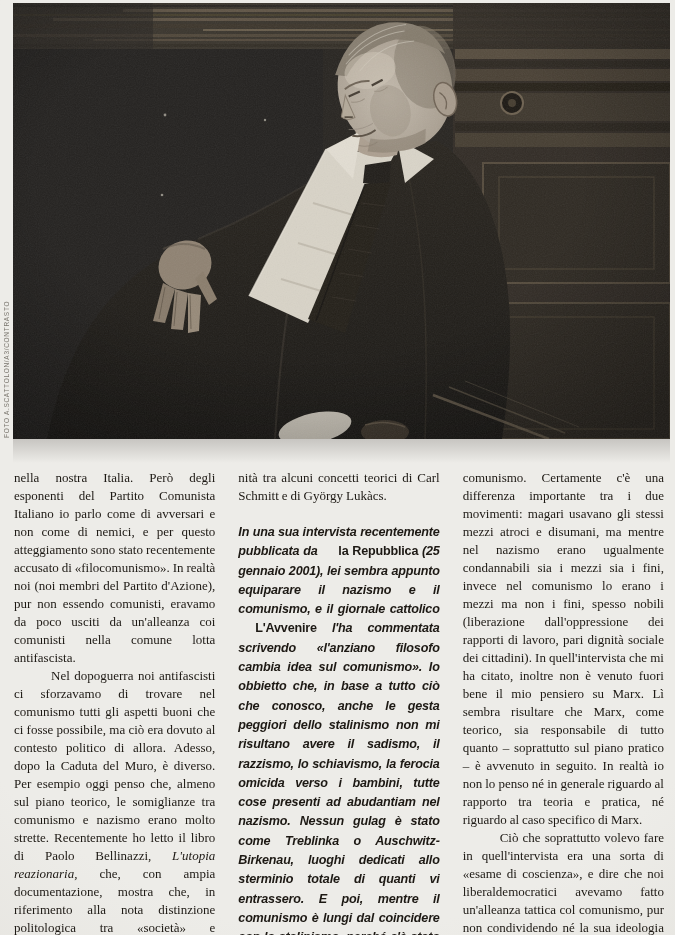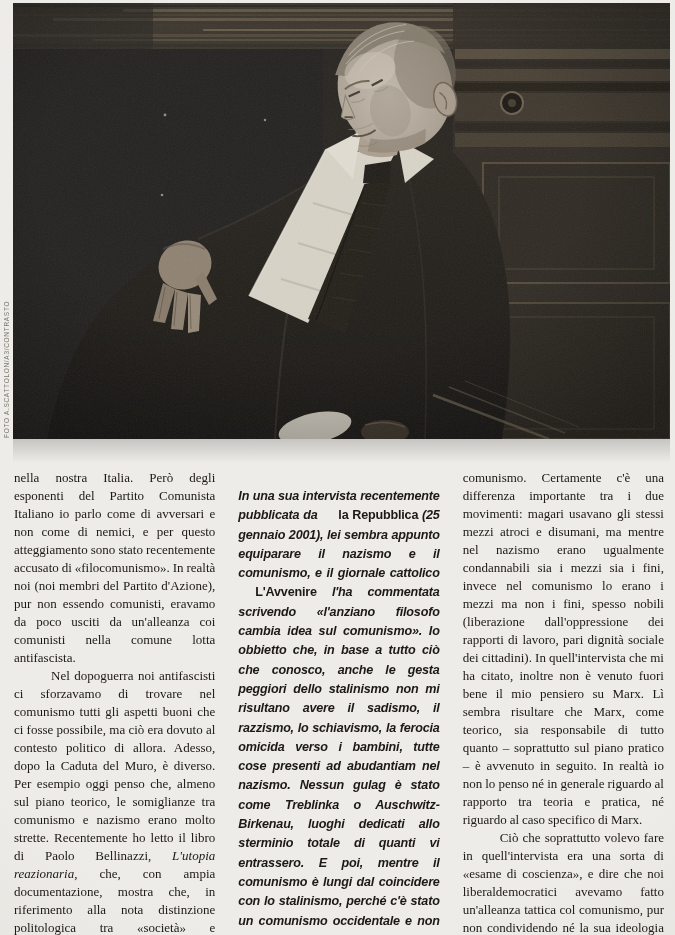--- a/index.html
+++ b/index.html
@@ -179,20 +179,21 @@
   <div class="photo-shadow"></div>
 
   <div class="credit">FOTO A.SCATTOLON/A3/CONTRASTO</div>
 
   <div class="columns" lang="it">
     <div class="col">
         <p class="para body"><span>nella nostra Italia. Però degli esponenti del Partito Comunista Italiano io parlo come di avversari e non come di nemici, e per questo atteggiamento sono stato recentemente accusato di «filocomunismo». In realtà noi (noi membri del Partito d'Azione), pur non essendo comunisti, eravamo da poco usciti da un'alleanza coi comunisti nella comune lotta antifascista.</span></p>
         <p class="para body indent"><span>Nel dopoguerra noi antifascisti ci sforzavamo di trovare nel comunismo tutti gli aspetti buoni che ci fosse possibile, ma ciò era dovuto al contesto politico di allora. Adesso, dopo la Caduta del Muro, è diverso. Per esempio oggi penso che, almeno sul piano teorico, le somiglianze tra comunismo e nazismo erano molto strette. Recentemente ho letto il libro di Paolo Bellinazzi, </span><span class="i">L'utopia reazionaria</span><span>, che, con ampia documentazione, mostra che, in riferimento alla nota distinzione politologica tra «società» e «comunità», sia il nazismo sia il comunismo fossero nel versante comunitarista e organicista. Mostra anche una chiara affi-</span></p>
       </div>
     <div class="col">
+        <p class="para body"><span>nità tra alcuni concetti teorici di Carl Schmitt e di György Lukàcs.</span></p>
         <p class="para question"><span>In una sua intervista recentemente pubblicata da </span><span class="qu">la Repubblica</span><span> (25 gennaio 2001), lei sembra appunto equiparare il nazismo e il comunismo, e il giornale cattolico </span><span class="qu">L'Avvenire</span><span> l'ha commentata scrivendo «l'anziano filosofo cambia idea sul comunismo». Io obbietto che, in base a tutto ciò che conosco, anche le gesta peggiori dello stalinismo non mi risultano avere il sadismo, il razzismo, lo schiavismo, la ferocia omicida verso i bambini, tutte cose presenti ad abudantiam nel nazismo. Nessun gulag è stato come Treblinka o Auschwitz-Birkenau, luoghi dedicati allo sterminio totale di quanti vi entrassero. E poi, mentre il comunismo è lungi dal coincidere con lo stalinismo, perché c'è stato un comunismo occidentale e non sovietico o cinese o cambogiano, il nazismo – invece – fu uno solo, quello occidentale hitleriano degli Anni Trenta e Quaranta.</span></p>
       </div>
     <div class="col">
         <p class="para body"><span>comunismo. Certamente c'è una differenza importante tra i due movimenti: magari usavano gli stessi mezzi atroci e disumani, ma mentre nel nazismo erano ugualmente condannabili sia i mezzi sia i fini, invece nel comunismo lo erano i mezzi ma non i fini, spesso nobili (liberazione dall'oppressione dei rapporti di lavoro, pari dignità sociale dei cittadini). In quell'intervista che mi ha citato, inoltre non è venuto fuori bene il mio pensiero su Marx. Lì sembra risultare che Marx, come teorico, sia responsabile di tutto quanto – soprattutto sul piano pratico – è avvenuto in seguito. In realtà io non lo penso né in generale riguardo al rapporto tra teoria e pratica, né riguardo al caso specifico di Marx.</span></p>
         <p class="para body indent"><span>Ciò che soprattutto volevo fare in quell'intervista era una sorta di «esame di coscienza», e dire che noi liberaldemocratici avevamo fatto un'alleanza tattica col comunismo, pur non condividendo né la sua ideologia né gran parte delle sue linee politiche.</span></p>
       </div>
   </div>
 
 </div>
 

